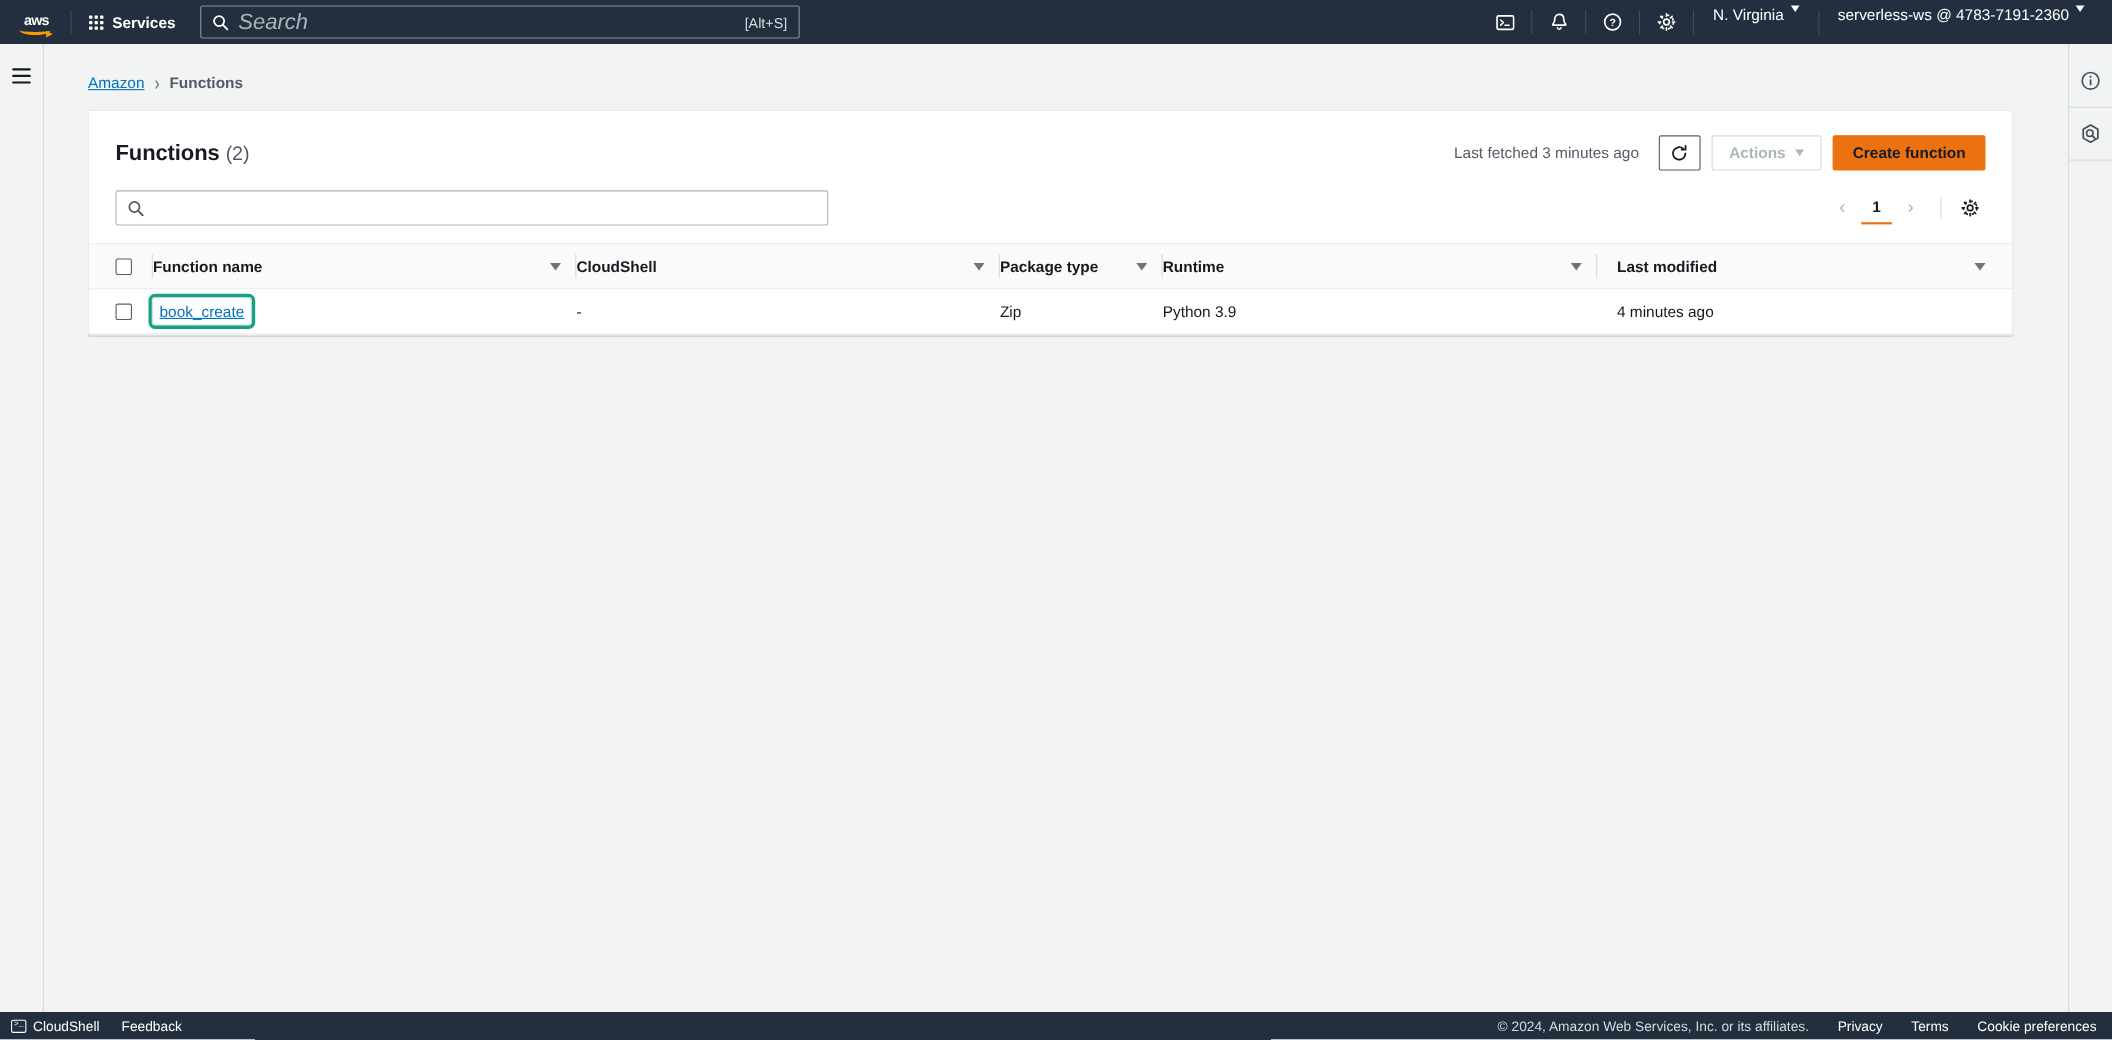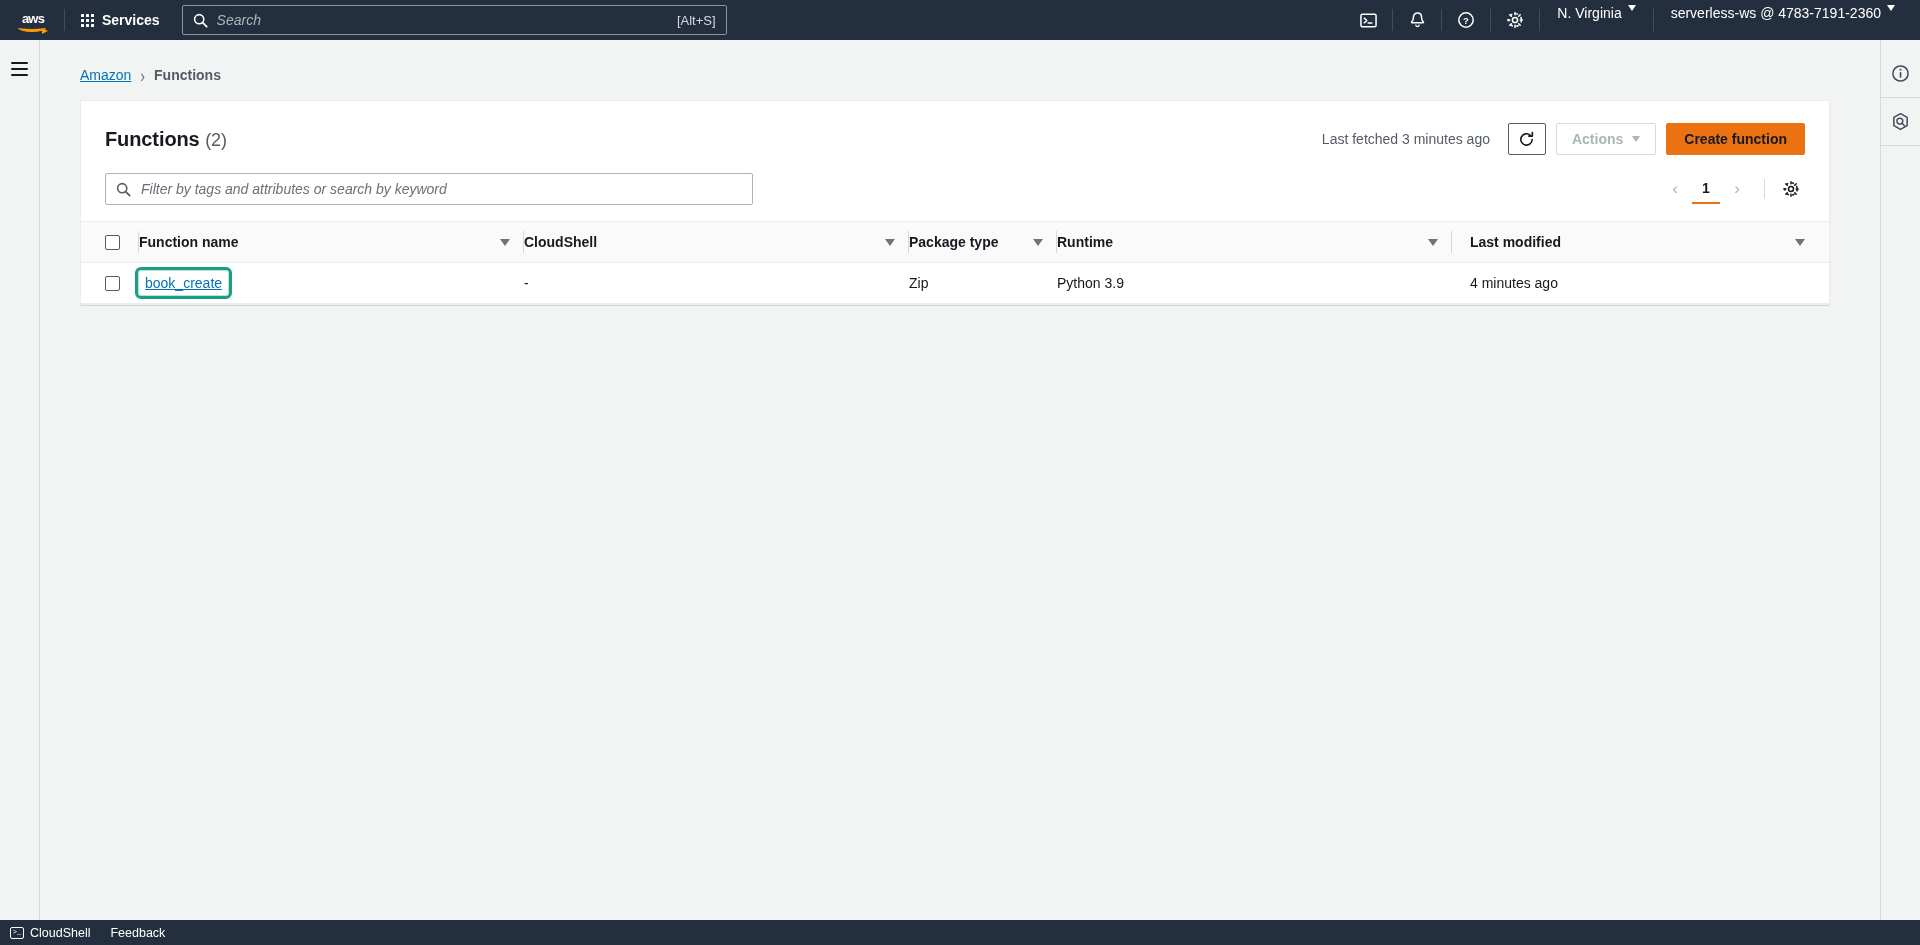--- a/index.html
+++ b/index.html
@@ -101,21 +101,21 @@
     gap: 9px;
     cursor: text;
   }
   #search-wrap svg { flex: none; }
   #search-input {
     flex: 1;
     background: transparent;
     border: 0;
     outline: 0;
     color: #ffffff;
-    font-size: 14px;
+    font-size: 20px;
     font-family: "Liberation Sans", sans-serif;
   }
   #search-input::placeholder { color: #aab7b8; font-style: italic; }
   .alt-hint { font-size: 13px; color: #d5dbdb; flex: none; }
 
   .nav-spacer { flex: 1; }
 
   .nav-icon-btn {
     width: 36px;
     height: 30px;
@@ -561,21 +561,20 @@
 
         <div class="btn" id="create-btn">Create function</div>
       </div>
 
       <div id="filter-row">
         <div id="filter-input-wrap">
           <svg width="15" height="15" viewBox="0 0 16 16">
             <circle cx="6.6" cy="6.6" r="4.9" fill="none" stroke="#545b64" stroke-width="1.7"></circle>
             <line x1="10.3" y1="10.3" x2="14.6" y2="14.6" stroke="#545b64" stroke-width="1.9" stroke-linecap="round"></line>
           </svg>
-          <input id="filter-input" type="text" placeholder="Filter by tags and attributes or search by keyword" style="">
         </div>
 
         <div id="pagination">
           <div class="pg-arrow">‹</div>
           <div id="page-num">1</div>
           <div class="pg-arrow">›</div>
           <div class="pg-divider"></div>
           <div id="settings-gear">
             <svg width="18" height="18" viewBox="0 0 18 18">
               <circle cx="9" cy="9" r="2.5" fill="none" stroke="#16191f" stroke-width="1.5"></circle>
@@ -671,13 +670,19 @@
 </div>
 
 <div id="footer">
   <div class="f-left">
     <div class="f-item">
       <span class="shell-icon-box">&gt;_</span>
       <span>CloudShell</span>
     </div>
     <div class="f-item">Feedback</div>
   </div>
+  <div class="f-right">
+    <span class="copy">© 2024, Amazon Web Services, Inc. or its affiliates.</span>
+    <span class="f-link">Privacy</span>
+    <span class="f-link">Terms</span>
+    <span class="f-link">Cookie preferences</span>
+  </div>
 </div>
 
 </body></html>

